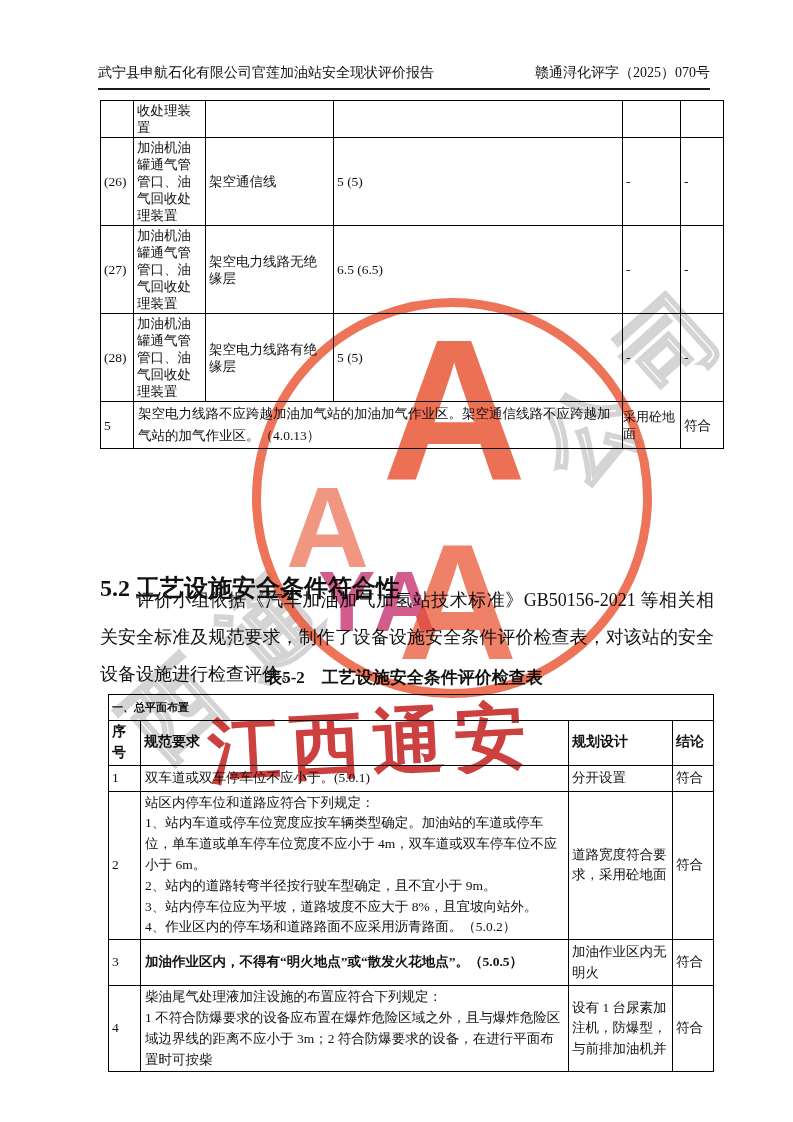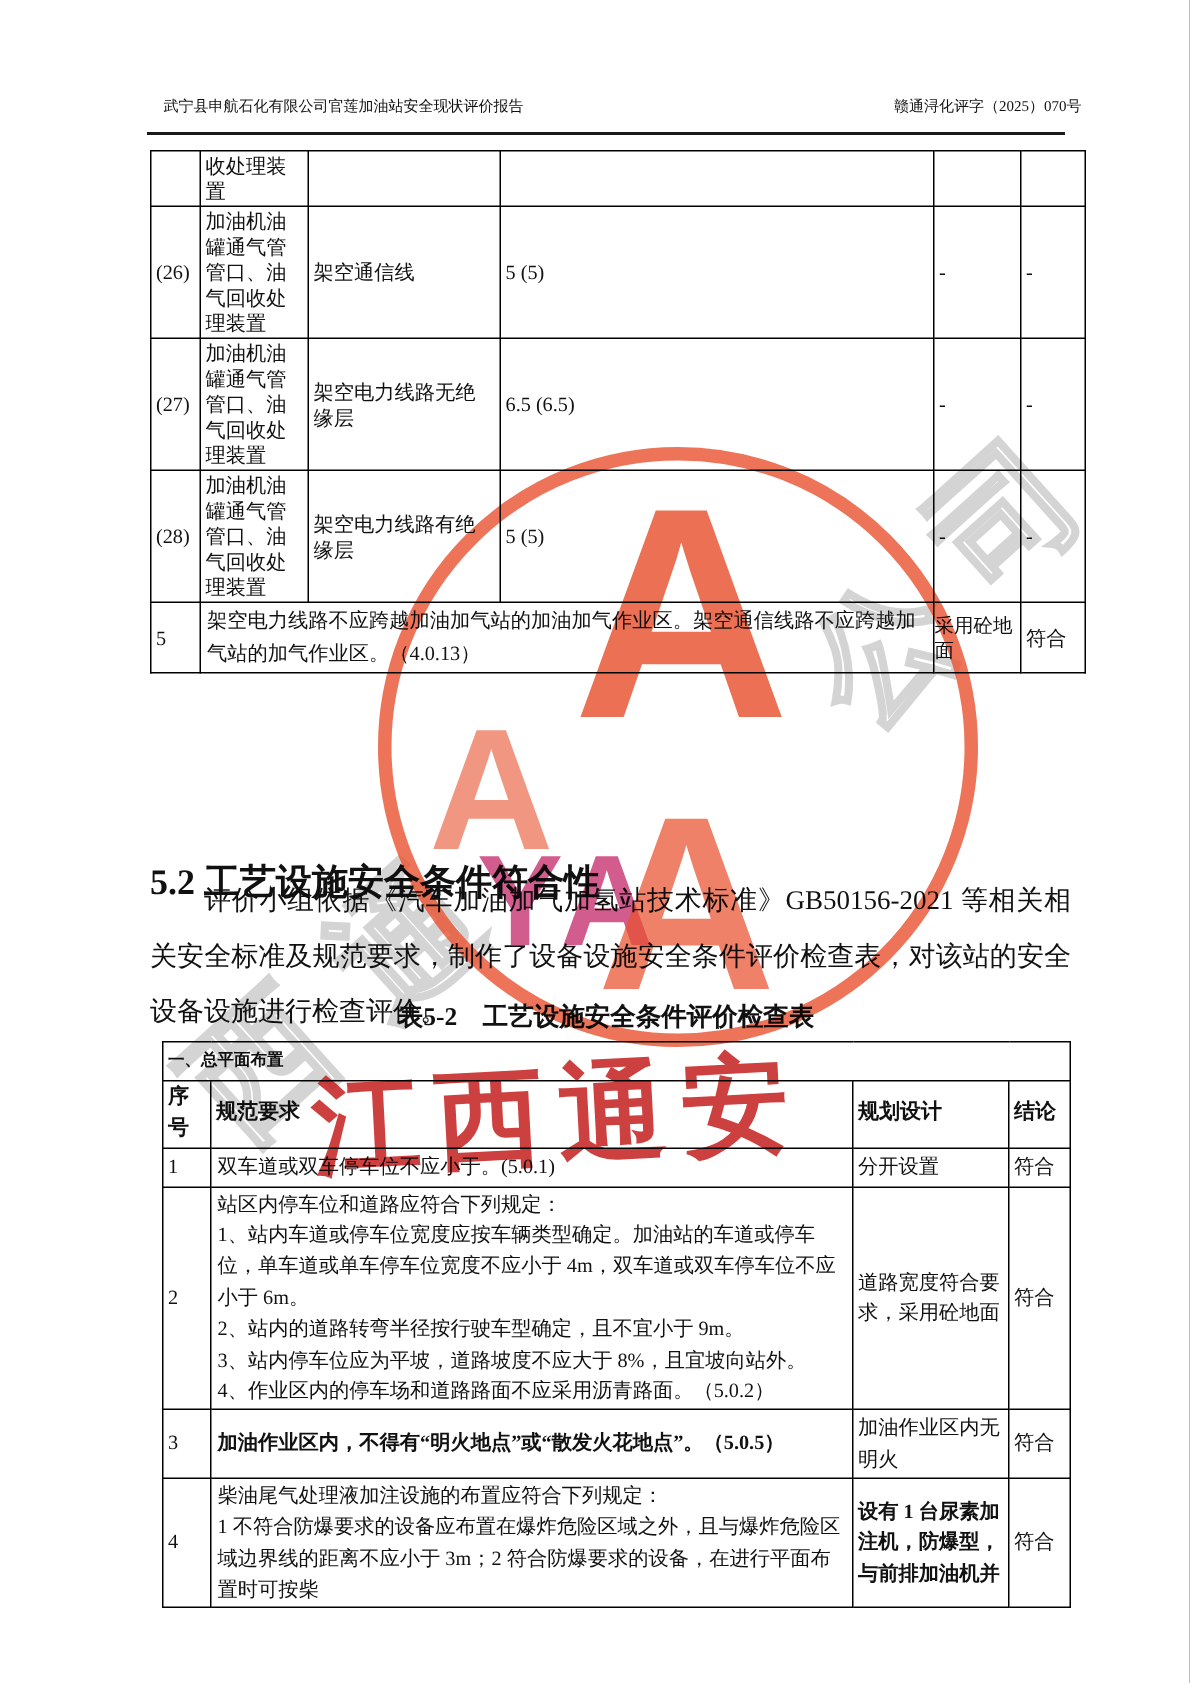--- a/index.html
+++ b/index.html
@@ -6,36 +6,35 @@
   html,body { background:#888; }
   .page {
     position:relative; width:793px; height:1122px; margin:0 auto;
     background:#fff; overflow:hidden;
     font-family:"Liberation Serif", serif; color:#111;
   }
   
   .hdr {
     position:absolute; left:98px; top:64px; width:612px;
     display:flex; justify-content:space-between; align-items:flex-start;
-    font-size:10px;
-    margin-left:11px;
+    font-size:14px;
   }
   .hdr-rule { position:absolute; left:98px; top:88px; width:612px; height:2px; background:#1a1a1a; }
   
   table { border-collapse:collapse; table-layout:fixed; }
   td, th { border:1.5px solid #000; font-weight:normal; vertical-align:middle; padding:1px 3px; }
   .t1 { position:absolute; left:100px; top:100px; width:623px; font-size:13.5px; line-height:17px; }
   .t1 .note-cell { text-align:left; font-size:13px; line-height:24px; padding:1px 4px; }
   .t1 .req { text-align:left; font-size:13.5px; line-height:22px; padding:1px 4px; }
   .t2 { position:absolute; left:108px; top:694px; width:605px; font-size:13.5px; line-height:20.8px; }
   .t2 .sec-hdr { font-weight:bold; font-size:11px; height:26px; }
   .t2 .col-hdr td { font-weight:bold; font-size:14px; height:26px; }
   .t2 .req { text-align:left; white-space:pre-line; padding:1px 4px; }
   .bold { font-weight:bold; }
-  .pre { white-space:pre-line;font-weight:bold; }
+  .pre { white-space:pre-line; }
   
   .para { position:absolute; left:100px; width:614px; font-size:18px; line-height:37px; text-indent:2em; text-align:justify; }
   .p1 { top:474px; }
   .h52 { position:absolute; left:100px; top:572px; font-size:24px; font-weight:bold; }
   .p2 { top:582px; }
   .caption { position:absolute; left:98px; top:666px; width:612px; text-align:center; font-size:17px; font-weight:bold; }
   .pageno { position:absolute; left:0; top:1032px; width:793px; text-align:center; font-size:12.5px; }
   
   .wm { position:absolute; inset:0; pointer-events:none; mix-blend-mode:multiply; }
   .wm-gray {

